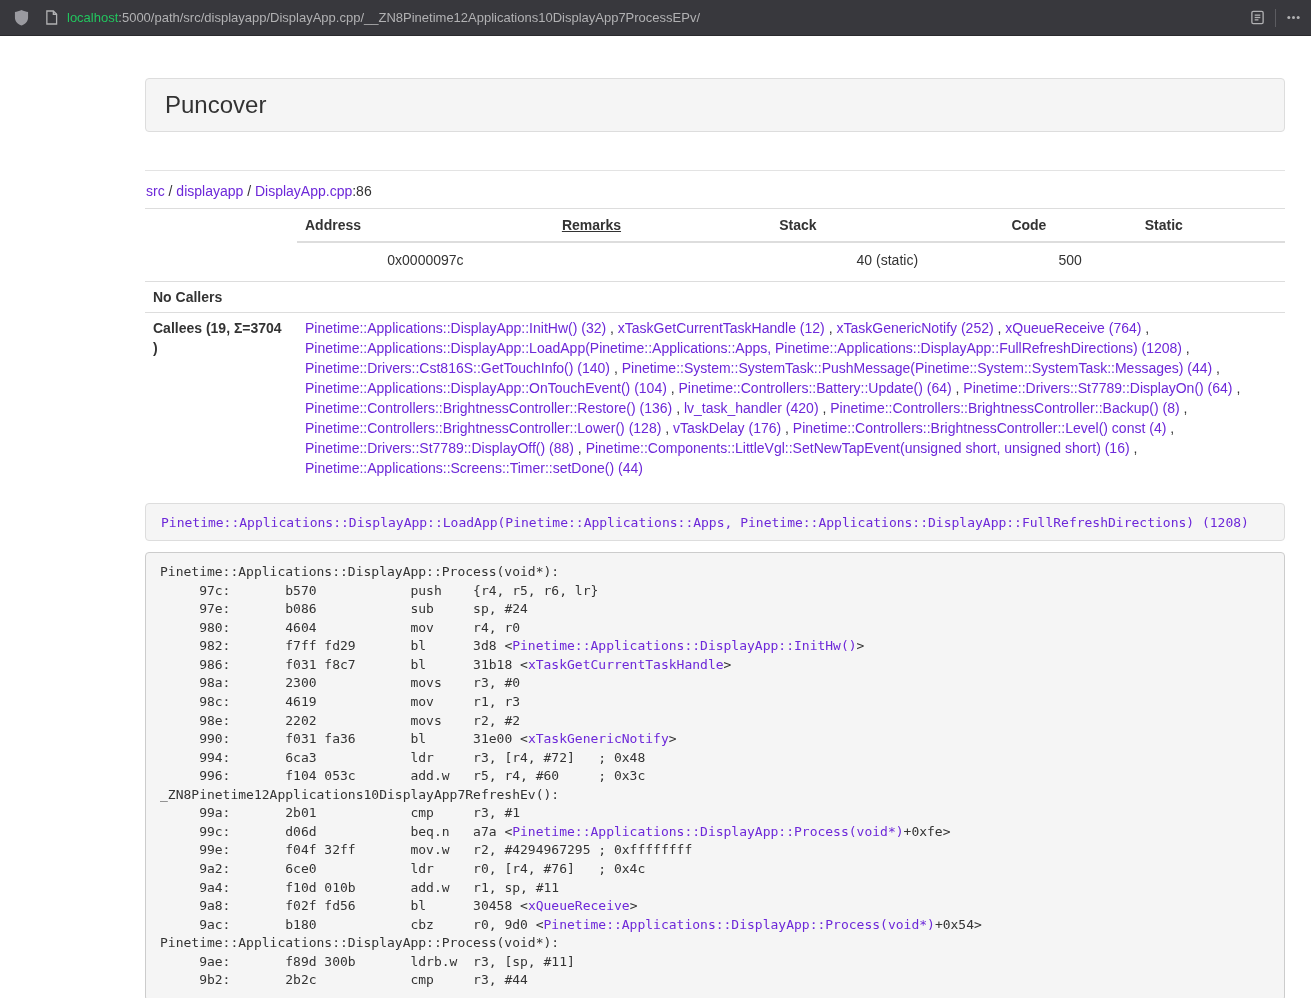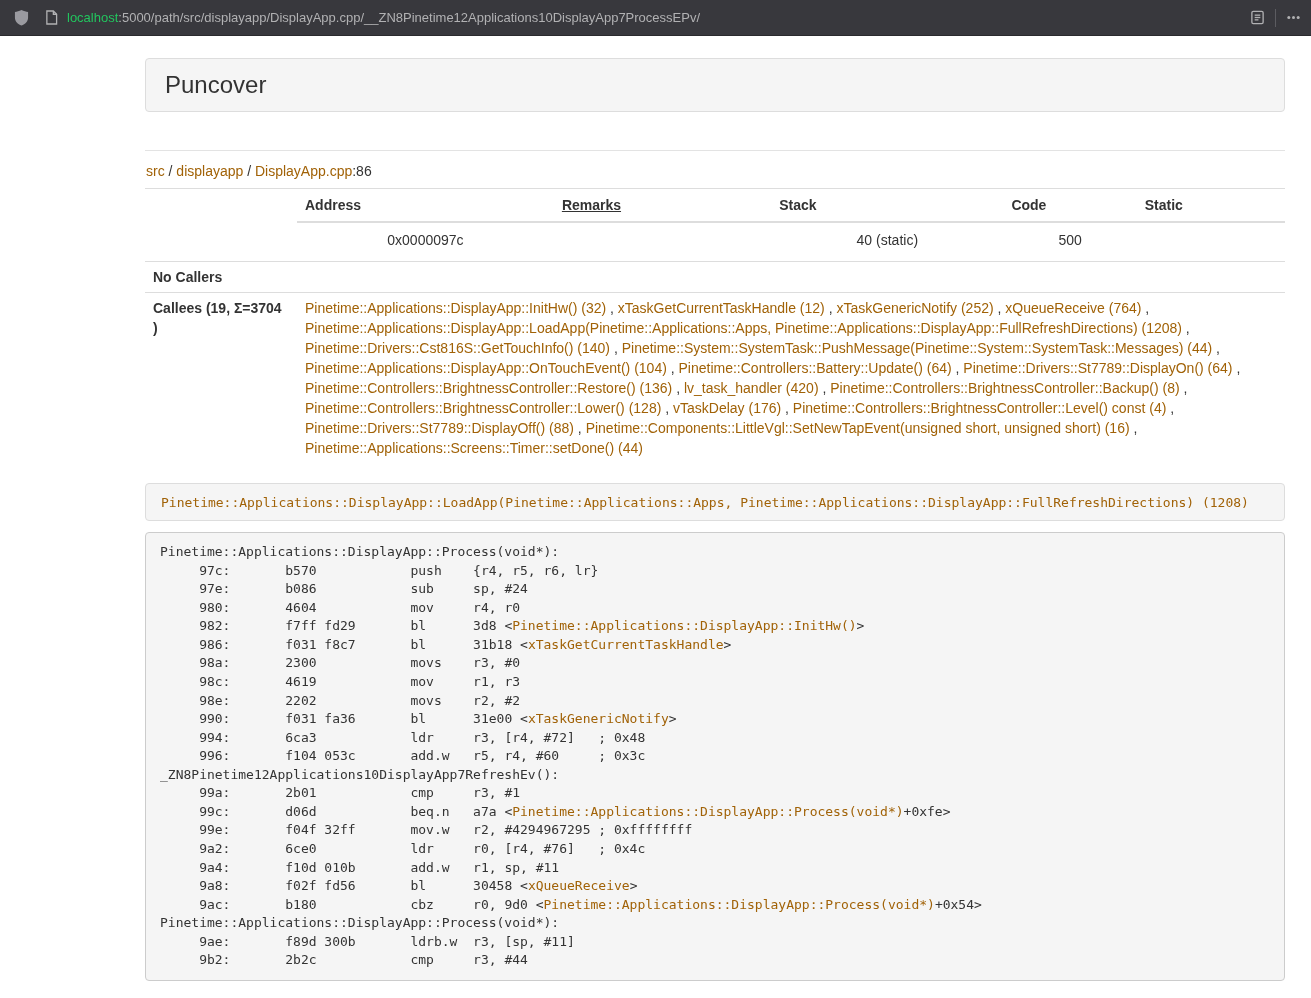--- a/index.html
+++ b/index.html
@@ -2,37 +2,37 @@
 <html><head>
 <meta charset="utf-8">
 <style>
   * { box-sizing: border-box; }
   html, body { margin: 0; padding: 0; }
   body {
     width: 1311px; height: 998px; overflow: hidden;
     background: #ffffff; color: #333;
     font-family: "Liberation Sans", sans-serif; font-size: 14px;
   }
-  a { color: #a16207; text-decoration: none; cursor: pointer; }
+  a { color: #6d28d9; text-decoration: none; cursor: pointer; }
 
   
   .browser-bar {
     height: 36px; background: #38383d; border-bottom: 1px solid #2a2a2e;
     display: flex; align-items: center; padding: 0 10px 0 14px;
   }
   .tb-icon { display: inline-flex; align-items: center; justify-content: center; flex: 0 0 auto; }
   .url-wrap { flex: 1; display: flex; align-items: center; min-width: 0; margin-left: 16px; }
   .url-text { font-size: 13px; color: #b1b1b3; margin-left: 9px; white-space: nowrap; overflow: hidden; }
   .url-host { color: #22c55e; }
   .tb-divider { width: 1px; height: 18px; background: #5c5c61; margin: 0 10px; flex: 0 0 auto; }
 
   
   .container { width: 1140px; margin-left: 145px; }
   .title-panel {
-    margin-top: 22px; border: 1px solid #ddd; border-radius: 4px;
+    margin-top: 42px; border: 1px solid #ddd; border-radius: 4px;
     background: #f5f5f5; padding: 12px 19px;
   }
   .title-panel h2 { margin: 0; font-size: 24px; font-weight: 500; color: #333; line-height: 28px; }
   hr.page-divider { border: none; border-top: 1px solid #e3e3e3; margin: 38px 0 12px; }
   .breadcrumb { margin: 0 0 9px; padding-left: 1px; font-size: 14px; color: #333; }
 
   table.symtab { width: 100%; border-collapse: collapse; margin: 0 0 20px; }
   .symtab > tbody > tr > th,
   .symtab > tbody > tr > td {
     border-top: 1px solid #ddd; padding: 5px 8px; vertical-align: top;

